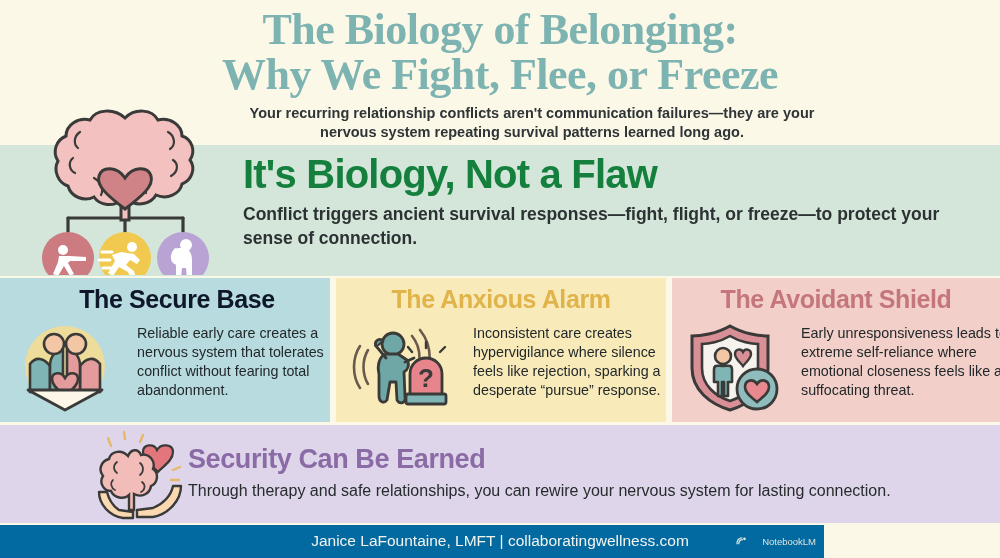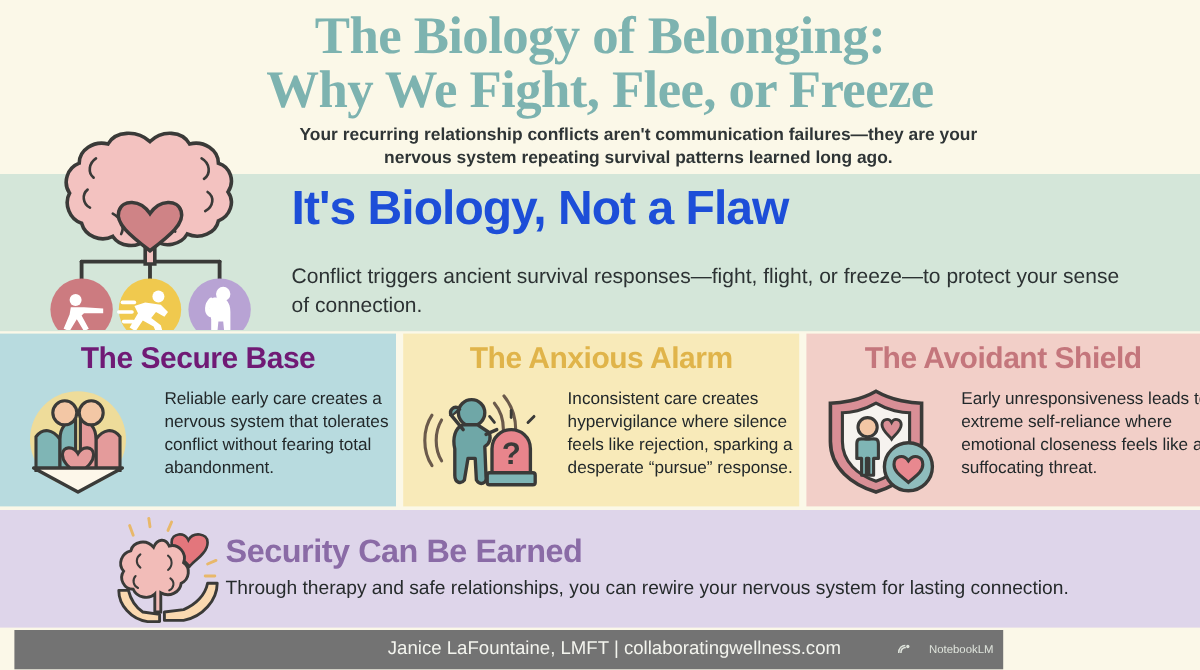--- a/index.html
+++ b/index.html
@@ -32,39 +32,39 @@
   }
 
   
   .art-brain{position:absolute;left:18px;top:100px;width:215px;height:175px;z-index:5;}
 
   
   .band{position:absolute;left:0;top:145px;width:1000px;height:131px;background:#d4e6d9;}
   .band-inner{position:absolute;left:243px;top:153px;width:730px;}
   .band-title{
     font-family:"Liberation Sans", sans-serif;
-    font-weight:bold;font-size:40px;color:#1d4ed8;letter-spacing:-0.8px;
+    font-weight:bold;font-size:40px;color:#15803d;letter-spacing:-0.8px;
     line-height:1.05;
   }
   .band-text{
-    margin-top:24px;font-size:17.5px;line-height:1.35;color:#2c3233;font-weight:400;
+    margin-top:8px;font-size:17.5px;line-height:1.35;color:#2c3233;font-weight:700;
     width:700px;
   }
 
   
   .cards{position:absolute;left:0;top:278px;width:1000px;height:144px;}
   .card{position:absolute;top:0;height:144px;overflow:hidden;}
   .card-1{left:0;width:330px;background:#b8dbdf;}
   .card-2{left:336px;width:330px;background:#f8eab9;}
   .card-3{left:672px;width:328px;background:#f2cfc8;}
   .card-title{
     position:absolute;top:7px;width:100%;text-align:center;
     font-weight:bold;font-size:25px;letter-spacing:-0.4px;
   }
-  .c1 .card-title{color:#701a75;}
+  .c1 .card-title{color:#0f172a;padding-left:12px;}
   .c2 .card-title{color:#e0b44a;}
   .c3 .card-title{color:#c4767c;}
   .card-icon{position:absolute;left:10px;top:42px;width:110px;height:92px;}
   .card-3 .card-icon{left:8px;}
   .card-body{
     position:absolute;left:120px;top:46px;width:200px;
     font-size:14.3px;line-height:1.34;color:#22282a;font-weight:500;margin-left:17px;
   }
   .card-3 .card-body{left:112px;width:210px;}
 
@@ -74,21 +74,21 @@
   .earned-title{
     position:absolute;left:188px;top:444px;
     font-weight:bold;font-size:27px;color:#8a6ba6;letter-spacing:-0.4px;
   }
   .earned-text{
     position:absolute;left:188px;top:481px;width:790px;
     font-size:16px;line-height:1.3;color:#262b2c;font-weight:500;
   }
 
   
-  .footer{position:absolute;left:0;top:525px;width:824px;height:33px;background:#737373;margin-left:12px;}
+  .footer{position:absolute;left:0;top:525px;width:824px;height:33px;background:#0369a1;}
   .footer-text{
     position:absolute;left:0;top:7px;width:1000px;text-align:center;
     color:#f3f4ee;font-size:15.5px;font-weight:500;
   }
   .nb-badge{
     position:absolute;right:8px;top:11px;display:flex;align-items:center;gap:15px;
     color:#dfe4dc;font-size:9.5px;font-weight:500;
   }
   .nb-badge svg{display:block;}
 </style>

